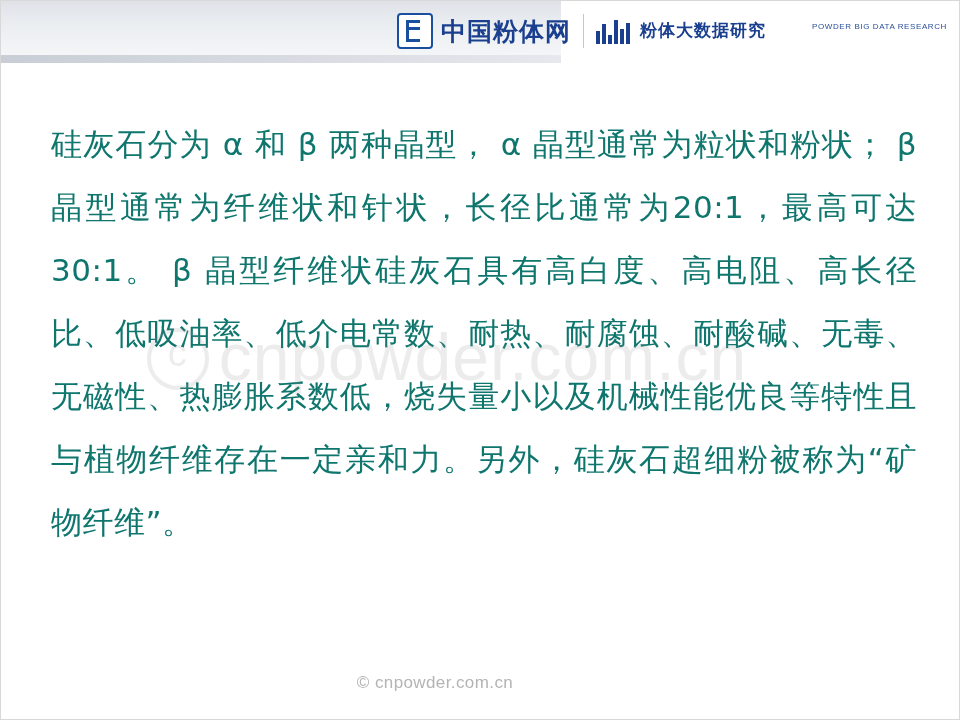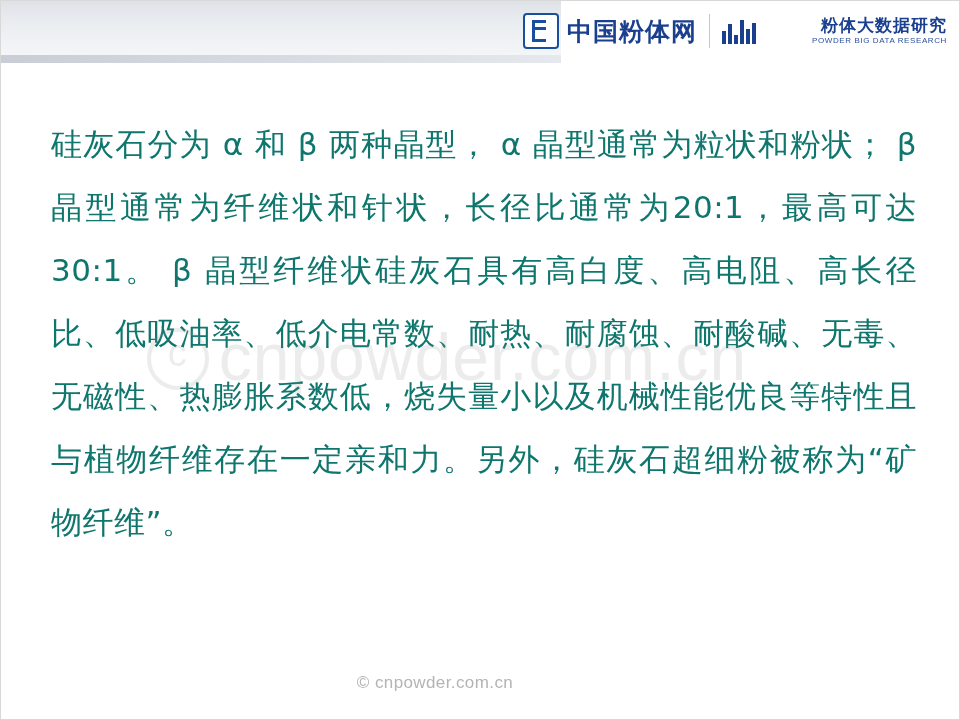--- a/index.html
+++ b/index.html
@@ -24,21 +24,20 @@
     overflow: hidden;
   }
 
   
   .header {
     position: absolute;
     left: 0;
     top: 0;
     width: 960px;
     height: 62px;
-    text-align: right;
   }
   .header-stripe {
     position: absolute;
     left: 0;
     top: 0;
     width: 600px;
     height: 62px;
     background: linear-gradient(to bottom, #dfe3e8 0%, #eceff2 45%, #f6f7f9 100%);
   }
   .header-stripe:after {
@@ -122,21 +121,21 @@
     background: #1a3f8f;
   }
   .bars i:nth-child(1) { height: 13px; }
   .bars i:nth-child(2) { height: 20px; }
   .bars i:nth-child(3) { height: 9px;  }
   .bars i:nth-child(4) { height: 24px; }
   .bars i:nth-child(5) { height: 15px; }
   .bars i:nth-child(6) { height: 21px; }
   .sub-brand {
     display: flex;
-    flex-direction: column;
+    flex-direction: row;
     justify-content: center;
   }
   .sub-brand-cn {
     font-size: 17px;
     font-weight: bold;
     color: #1a3f8f;
     letter-spacing: 1px;
     line-height: 1.15;
   }
   .sub-brand-en {

